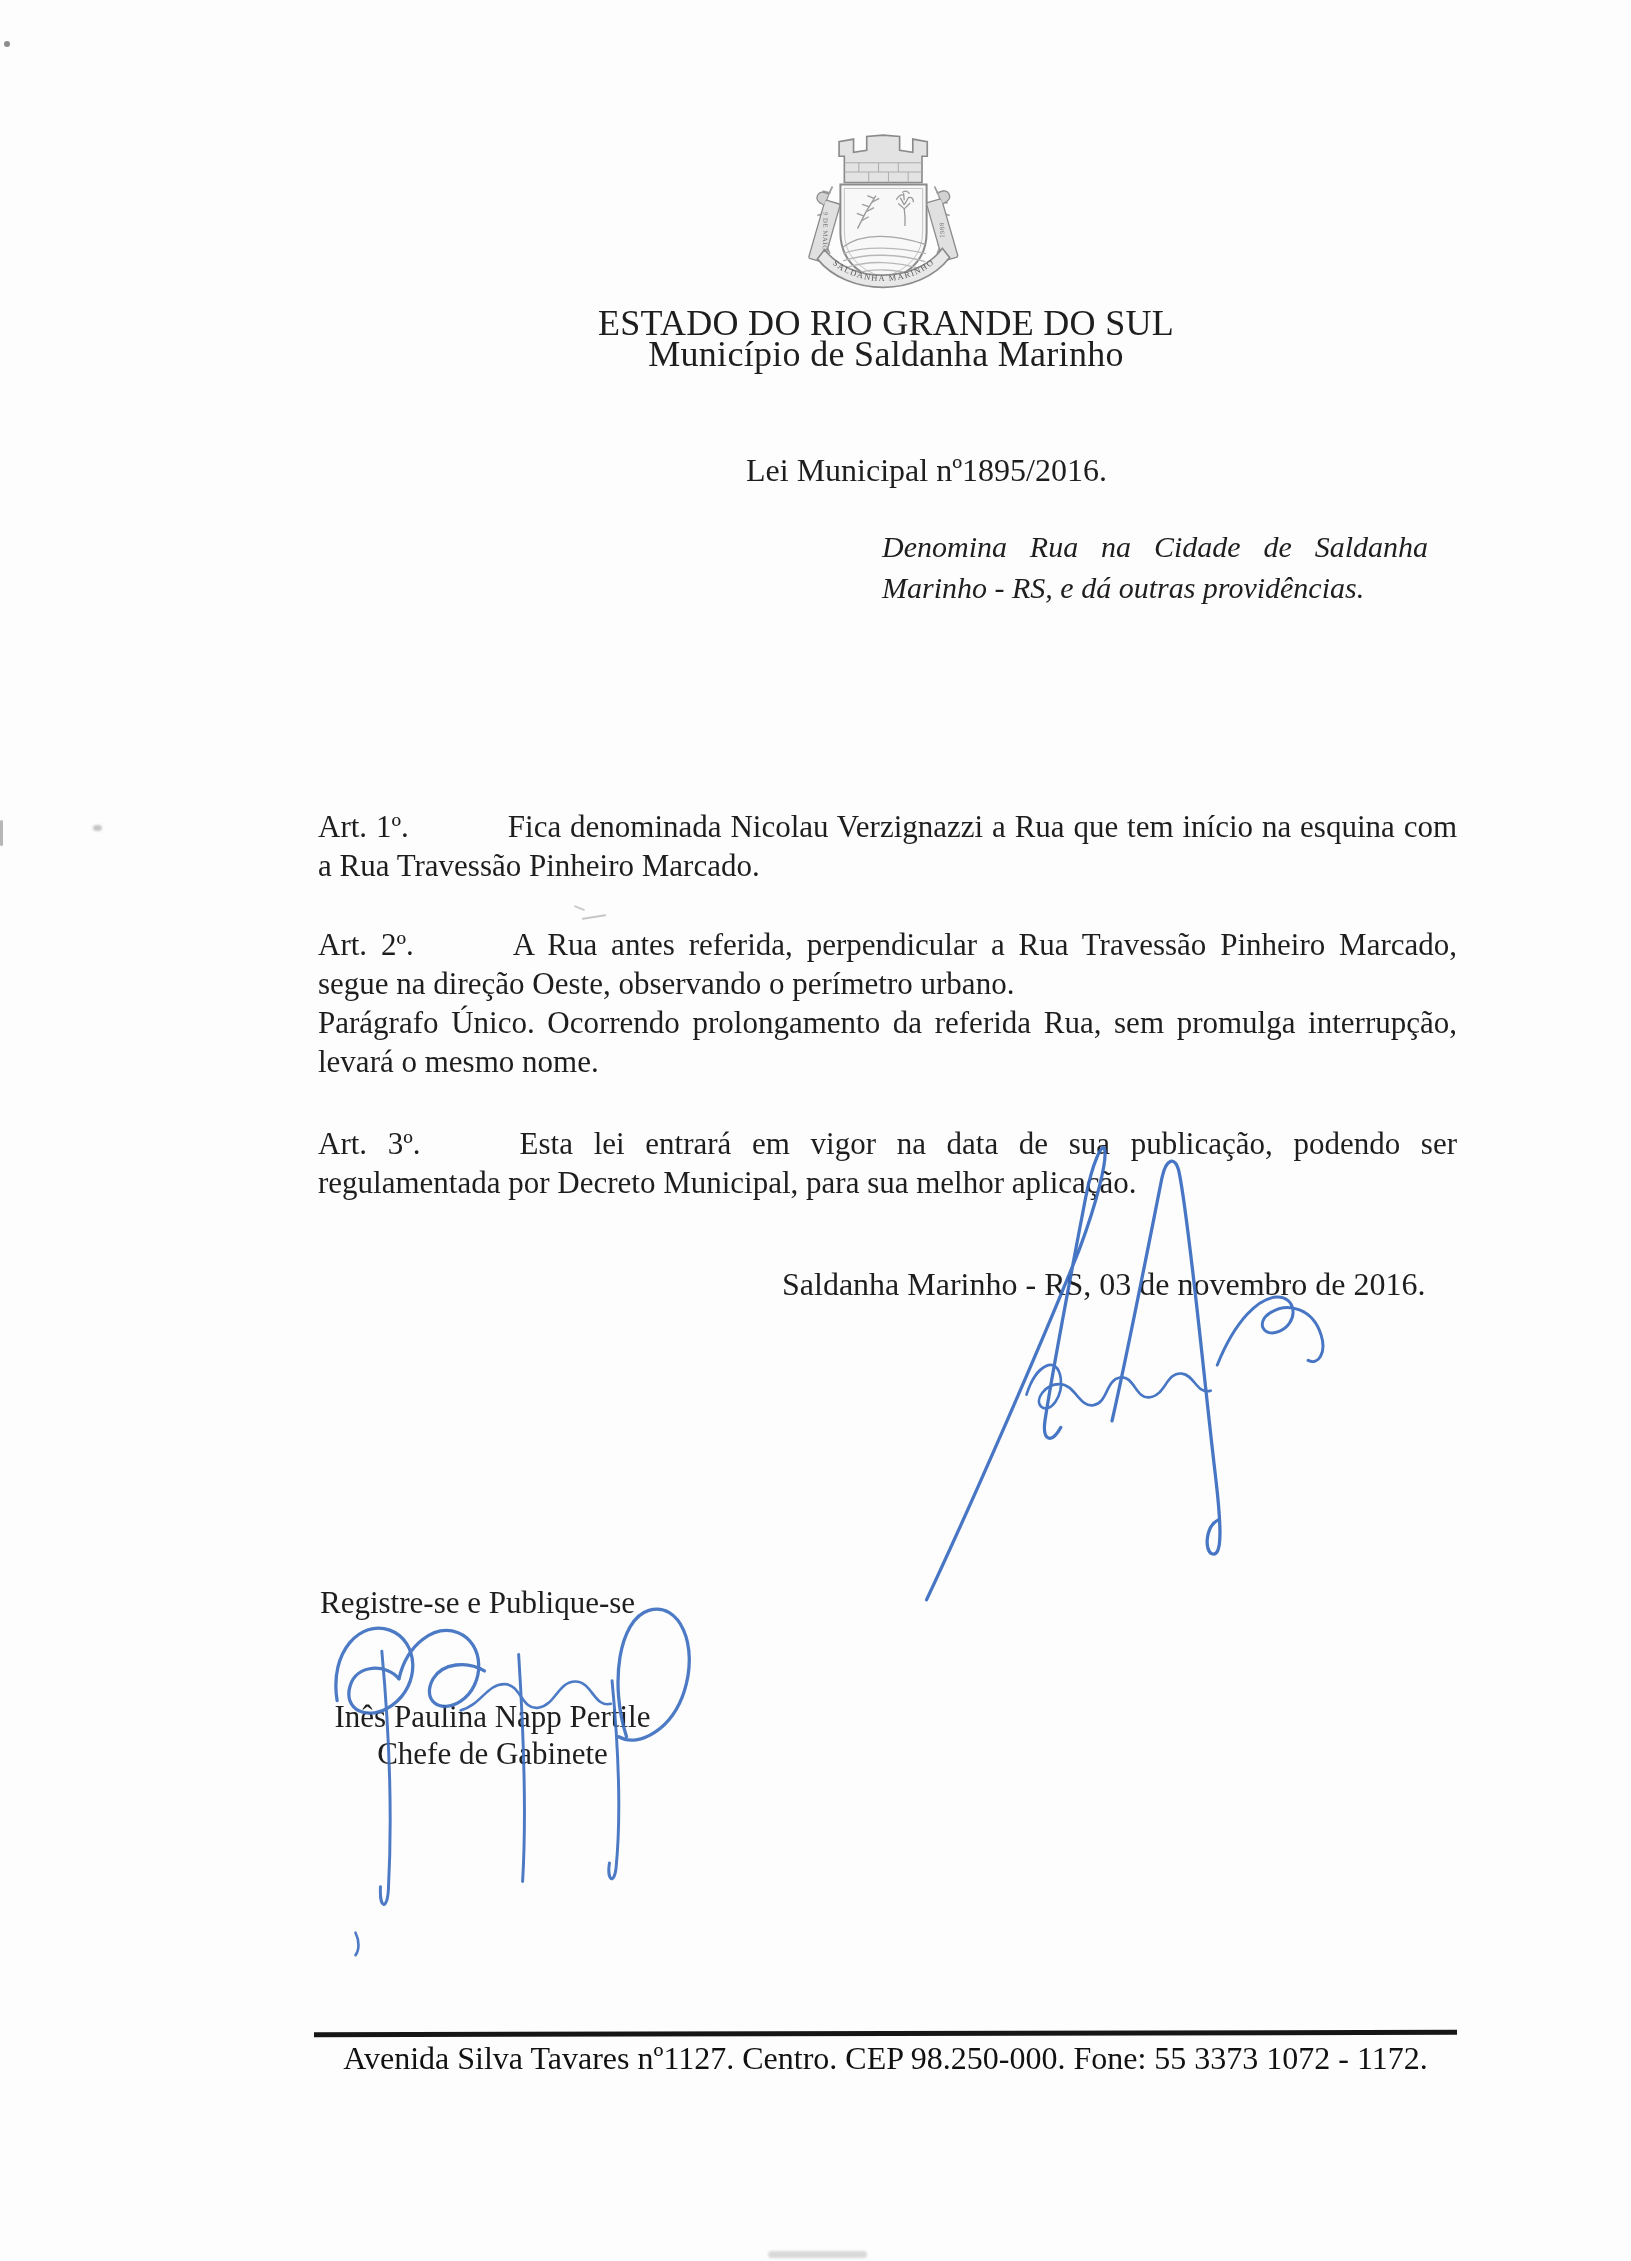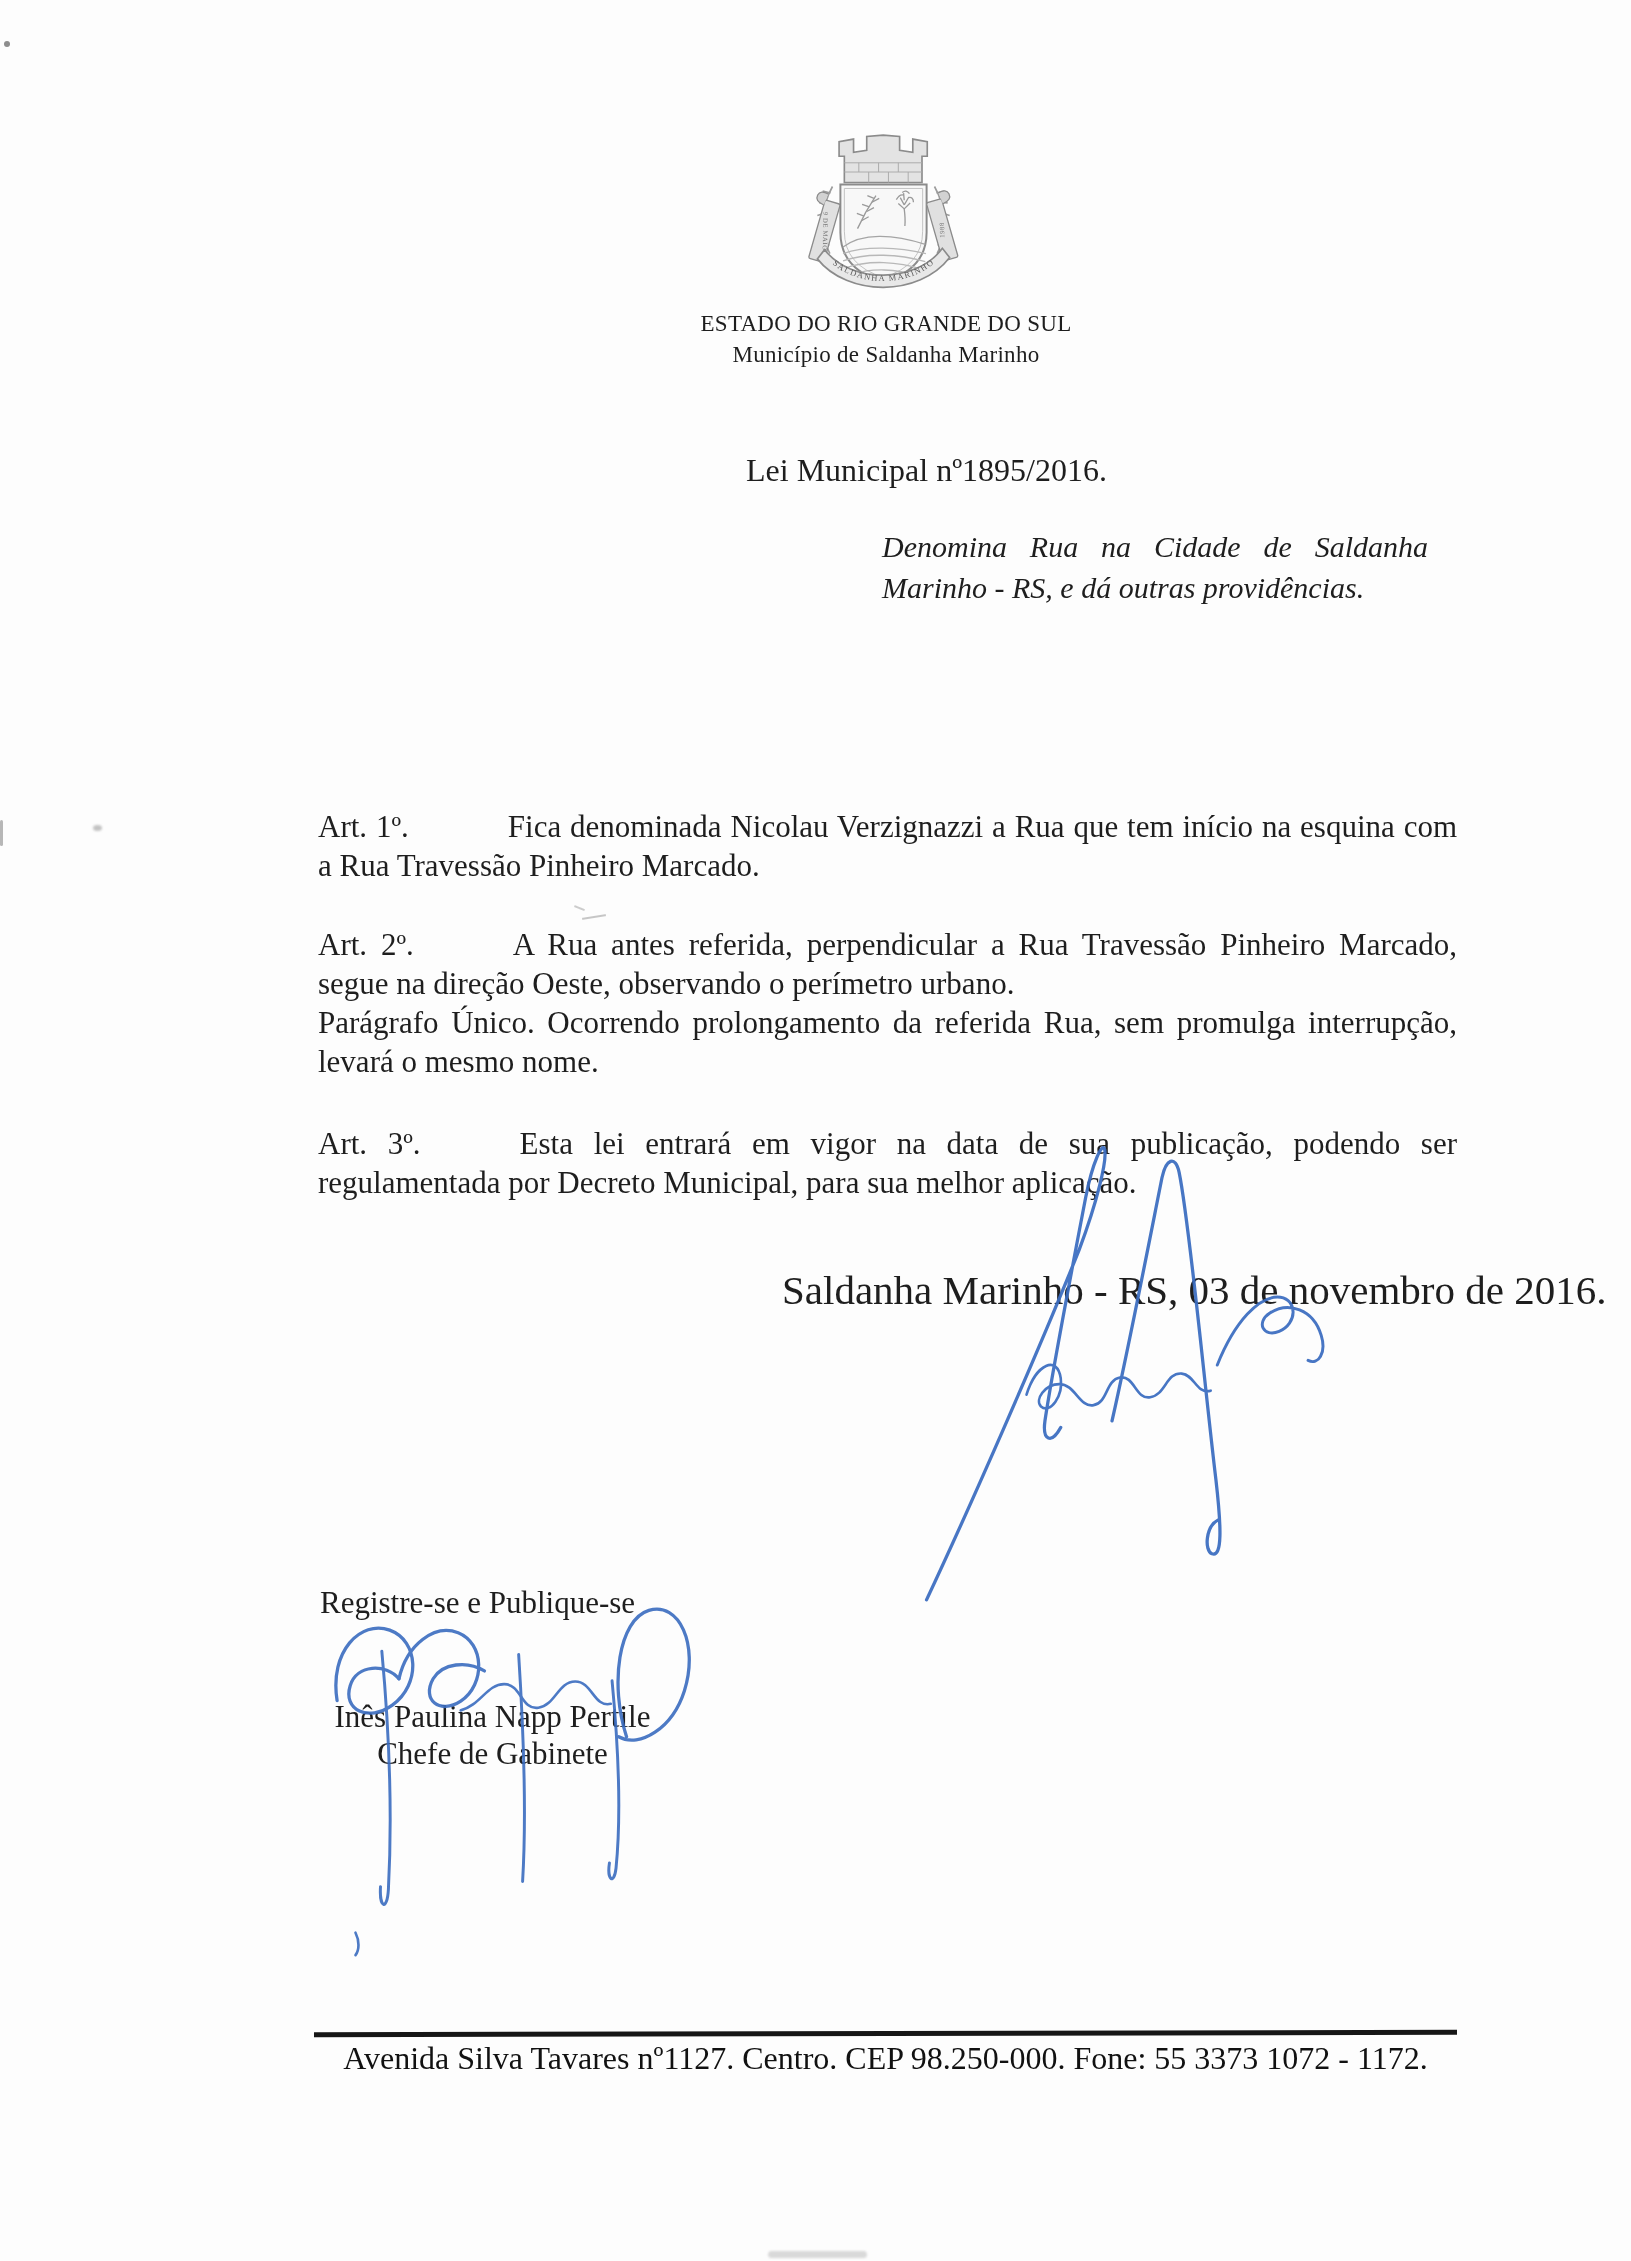--- a/index.html
+++ b/index.html
@@ -9,29 +9,29 @@
     background:#fdfdfd;
     font-family:"Liberation Serif","DejaVu Serif",serif;
     color:#1e1e1e;
     overflow:hidden;
   }
   .abs{position:absolute;}
   .body-text{font-size:31px;line-height:39px;text-align:justify;}
   p{margin:0;}
   .tab{display:inline-block;width:99px;}
   .header-block{left:228px;top:308px;width:1316px;text-align:center;
-    font-size:23px;line-height:31px;letter-spacing:0.3px;}
+    font-size:36px;line-height:31px;letter-spacing:0.3px;}
   .law-title{left:746px;top:452px;font-size:32px;}
   .ementa{left:882px;top:526px;width:546px;font-size:30px;line-height:41px;
     font-style:italic;text-align:justify;}
   .preamble{left:318px;top:649px;width:1139px;text-indent:189px;}
   .article-1{left:318px;top:807px;width:1139px;}
   .article-2{left:318px;top:925px;width:1139px;}
   .article-3{left:318px;top:1124px;width:1139px;}
-  .dateline{left:782px;top:1266px;font-size:41px;}
+  .dateline{left:782px;top:1266px;font-size:32px;}
   .mayor-block{left:882px;top:1428px;width:526px;text-align:center;
     font-size:31px;line-height:38px;}
   .register-line{left:320px;top:1585px;font-size:31px;}
   .chief-block{left:318px;top:1698px;width:349px;text-align:center;
     font-size:31px;line-height:37px;}
   .chief-block .name{white-space:nowrap;}
   .footer-rule{left:314px;top:2031px;width:1143px;height:5.3px;background:#161616;
     transform:rotate(-0.12deg);}
   .footer-text{left:314px;top:2040px;width:1143px;text-align:center;font-size:32px;color:#111;}
   .crest{left:793px;top:122px;width:181px;height:179px;}

